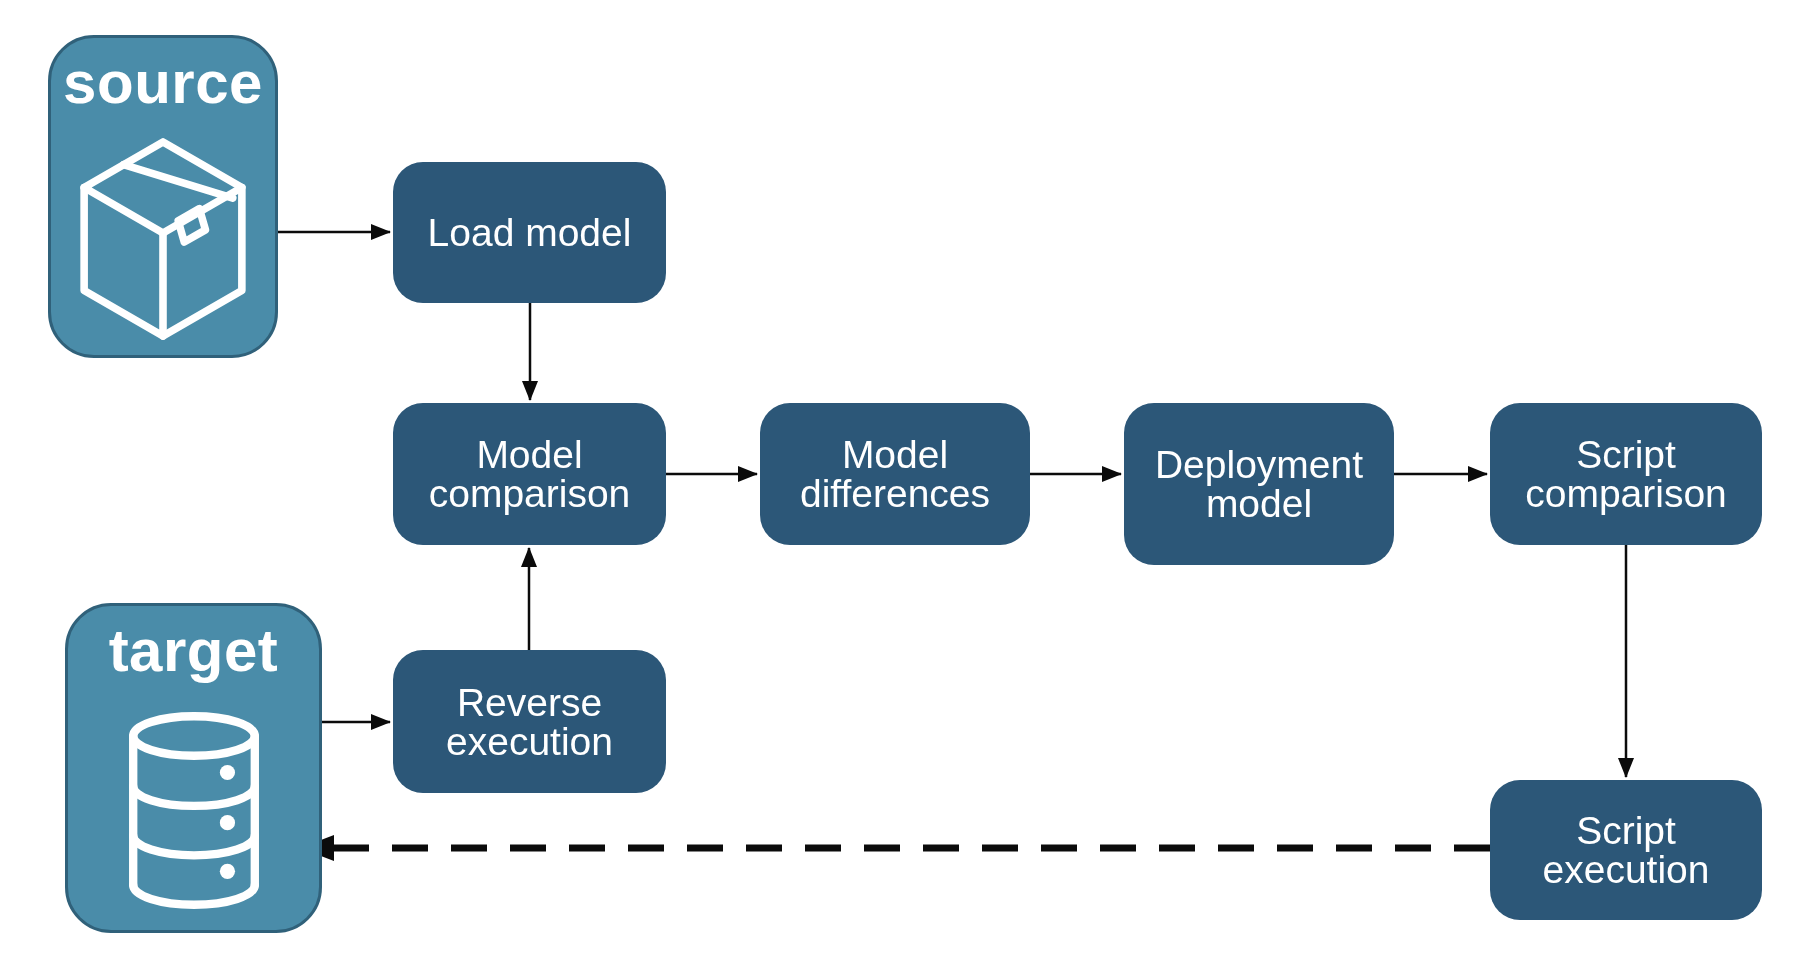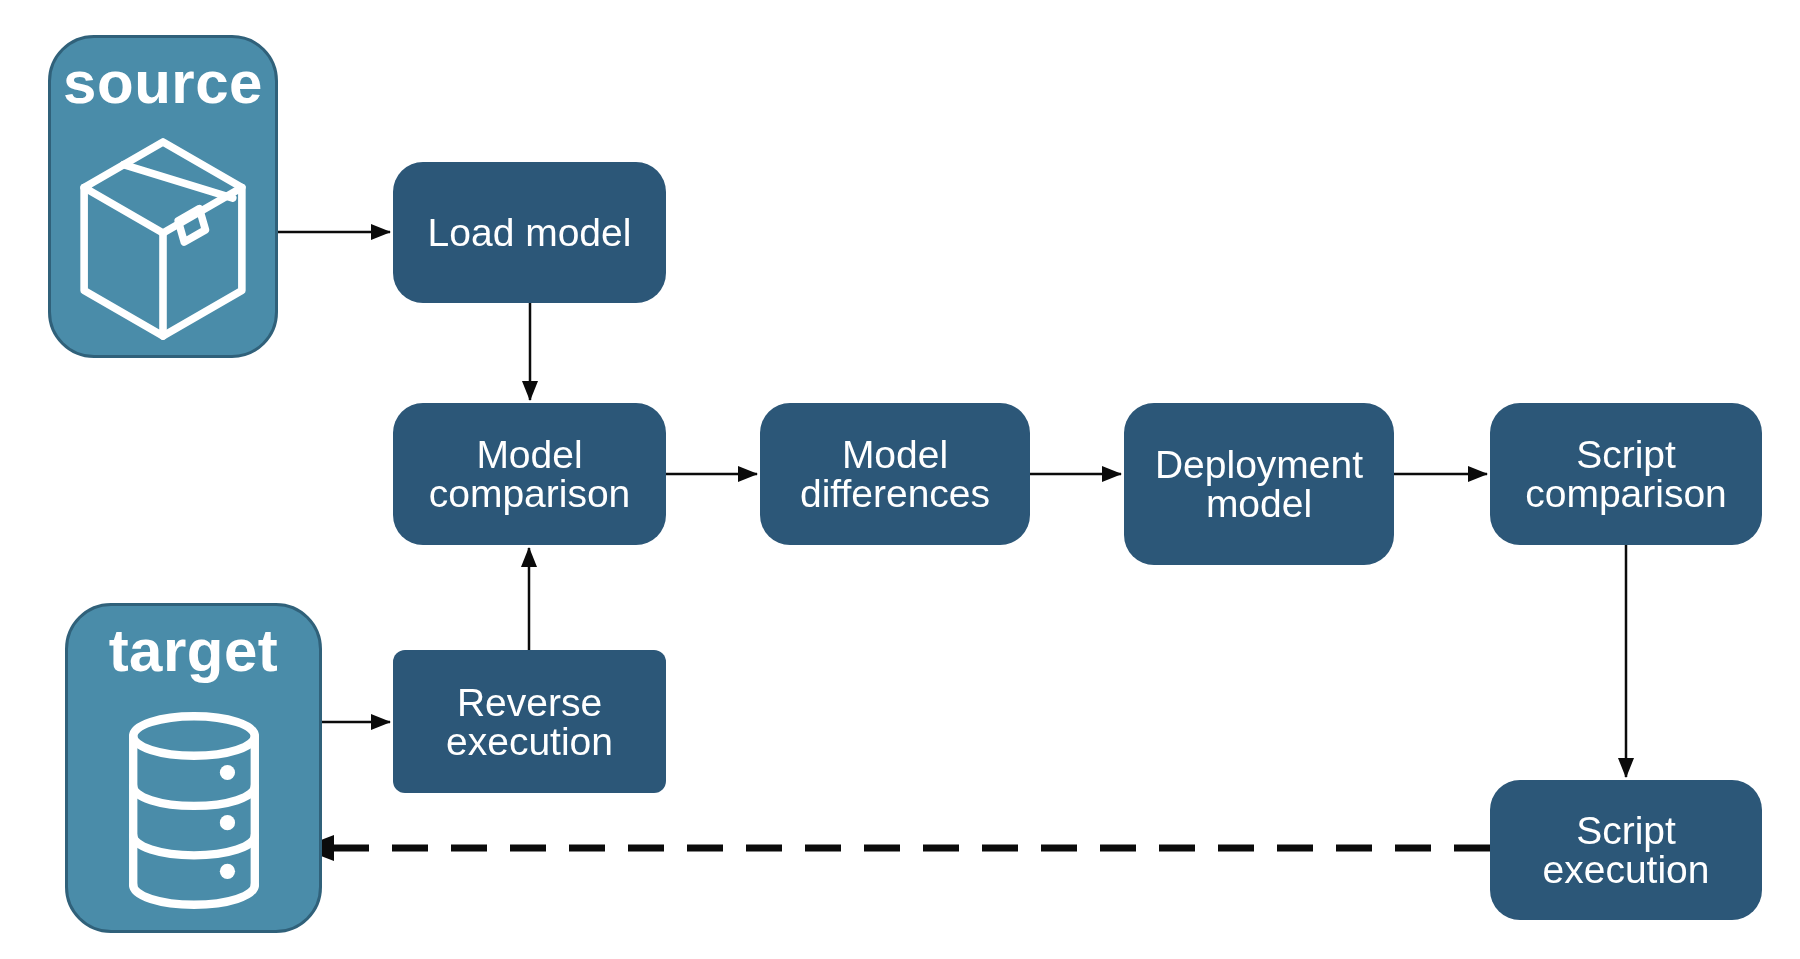--- a/index.html
+++ b/index.html
@@ -119,21 +119,21 @@
   <div class="node process" style="left:1124px;top:403px;width:270px;height:162px;">
     <span class="line">Deployment</span>
     <span class="line">model</span>
   </div>
 
   <div class="node process" style="left:1490px;top:403px;width:272px;height:142px;">
     <span class="line">Script</span>
     <span class="line">comparison</span>
   </div>
 
-  <div class="node process" style="left:393px;top:650px;width:273px;height:143px;border-radius:12px;">
+  <div class="node process" style="left:393px;top:650px;width:273px;height:143px;">
     <span class="line">Reverse</span>
     <span class="line">execution</span>
   </div>
 
   <div class="node process" style="left:1490px;top:780px;width:272px;height:140px;">
     <span class="line">Script</span>
     <span class="line">execution</span>
   </div>
 
 </div>

